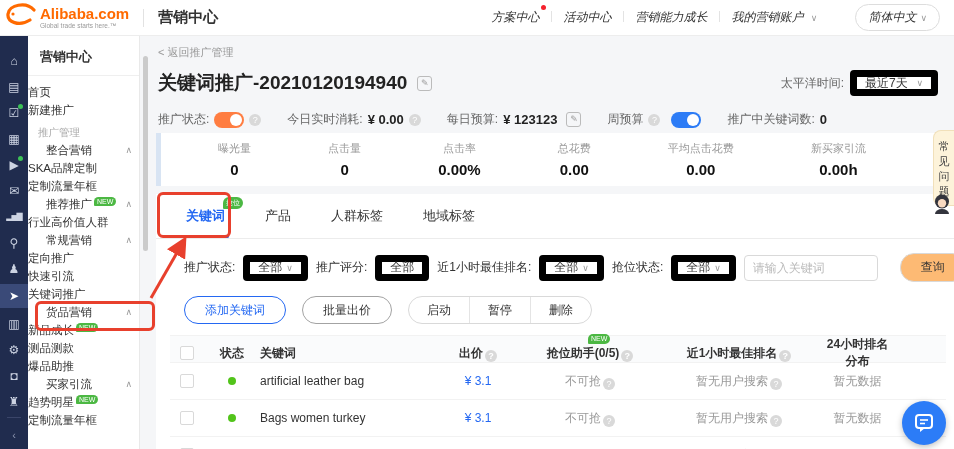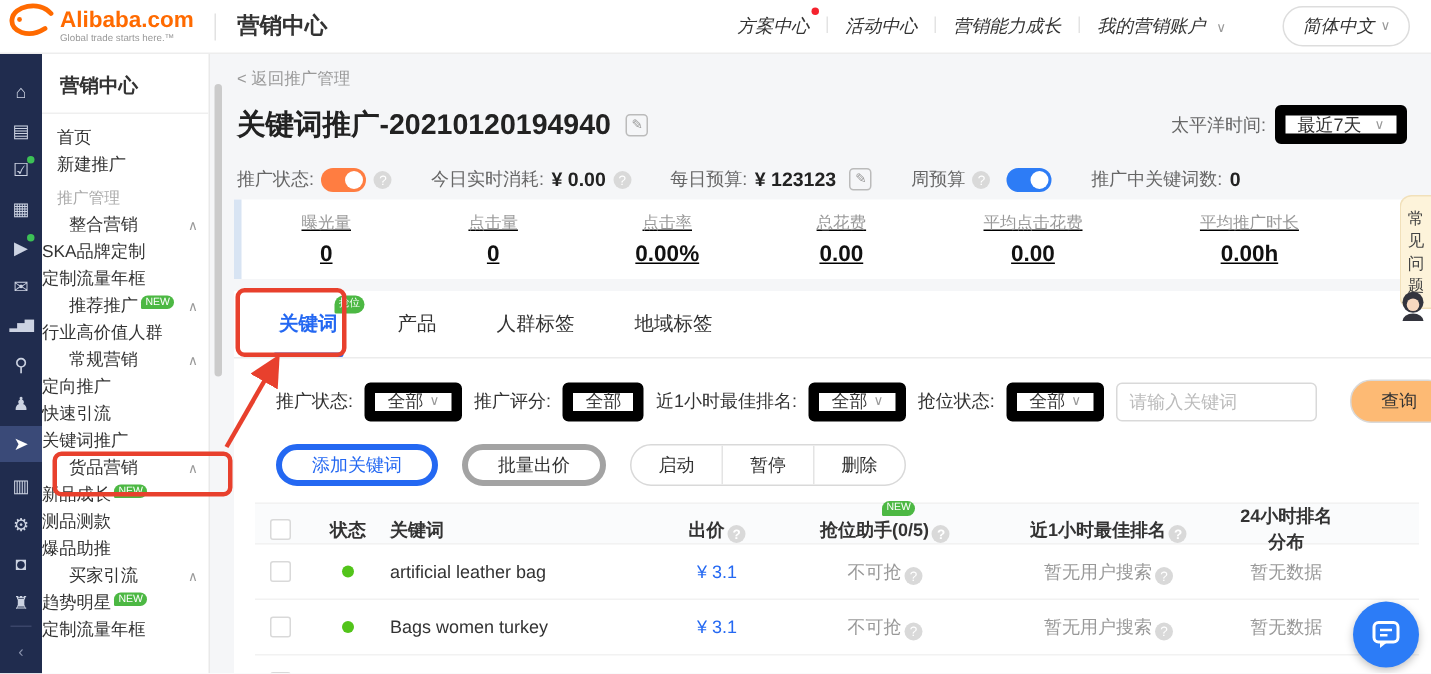--- a/index.html
+++ b/index.html
@@ -33,21 +33,21 @@
   .rail-ic.active { background:#3a4a78; color:#fff; height:24px; }
   .rail-ic .gdot { position:absolute; top:2px; right:5px; width:5px; height:5px; border-radius:50%; background:#3cc156; }
   .rail-ic.bars { font-size:8px; letter-spacing:-1px; }
   .rail-collapse { position:absolute; bottom:8px; left:0; width:28px; text-align:center; color:#8a93ad; font-size:11px; }
   .rail-collapse::before { content:""; position:absolute; top:-12px; left:7px; width:14px; height:1px; background:#3a4569; }
 
   
   .sidebar { width:112px; background:#fff; border-right:1px solid #e9e9e9; flex:none; overflow:hidden; font-size:11.5px; }
   .side-title { font-size:13px; font-weight:bold; color:#333; padding:12px 0 9px 12px; border-bottom:1px solid #efefef; margin:0 0 7px 0; }
   .s-item { height:18px; line-height:18px; color:#333; white-space:nowrap; position:relative; }
-  .t-item { padding-left:10px; }
+  .t-item { }
   .t-section { padding-left:10px; color:#aaa; font-size:10.5px; margin-top:4px; }
   .t-group { padding-left:18px; }
   .t-sub { }
   .s-item .chev-up { position:absolute; right:7px; top:0; }
   .badge-new { display:inline-block; background:#4cb843; color:#fff; font-size:7px; line-height:9px; padding:0 3px; border-radius:5px 5px 5px 1px; margin-left:2px; vertical-align:4px; }
 
   
   .main { flex:1; position:relative; background:#f5f6f8; overflow:hidden; }
   .scroll-thumb { position:absolute; left:3px; top:20px; width:5px; height:195px; background:#cbcbcb; border-radius:3px; z-index:4; }
   .breadcrumb { padding:9px 0 0 18px; font-size:11px; color:#999; }
@@ -62,21 +62,21 @@
   .status-row { display:flex; align-items:center; padding:15px 0 0 18px; font-size:12px; color:#666; }
   .st-grp { display:flex; align-items:center; gap:5px; margin-right:26px; white-space:nowrap; }
   .st-val { color:#222; font-weight:bold; font-size:13px; }
   .toggle { width:30px; height:16px; border-radius:9px; position:relative; display:inline-block; }
   .toggle::after { content:""; position:absolute; width:12px; height:12px; background:#fff; border-radius:50%; top:2px; right:2px; }
   .toggle.orange { background:#ff7d41; }
   .toggle.blue { background:#2d7cf6; }
   .help { display:inline-block; width:12px; height:12px; border-radius:50%; background:#d9d9d9; color:#fff; font-size:9px; line-height:12px; text-align:center; flex:none; }
   .help::after { content:"?"; }
 
-  .stats-band { position:absolute; left:16px; right:8px; top:97px; height:53px; background:#fff; display:flex; align-items:center; justify-content:space-between; padding:0 80px 0 45px;text-decoration:underline; }
+  .stats-band { position:absolute; left:16px; right:8px; top:97px; height:53px; background:#fff; display:flex; align-items:center; justify-content:space-between; padding:0 80px 0 62px; }
   .stats-band::before { content:""; position:absolute; left:0; top:0; bottom:0; width:5px; background:#d8e4f3; }
   .stat { text-align:center; }
   .stat .lb { font-size:11px; color:#999; }
   .stat .vl { font-size:15px; font-weight:bold; color:#111; margin-top:5px; }
 
   
   .card { position:absolute; left:16px; right:0; top:158px; bottom:0; background:#fff; }
   .tabs-row { display:flex; align-items:flex-end; gap:36px; padding:0 0 0 28px; height:45px; border-bottom:1px solid #ececec; }
   .tab { position:relative; font-size:13px; color:#333; padding:0 2px 13px 2px; }
   .tab.active { color:#2468f2; font-weight:bold; }
@@ -84,21 +84,21 @@
   .mini-badge { position:absolute; top:-10px; right:-16px; background:#4cb843; color:#fff; font-size:7px; line-height:10px; padding:1px 3px; border-radius:6px 6px 6px 1px; font-weight:normal; }
 
   .filter-row { display:flex; align-items:center; gap:8px; padding:14px 10px 0 28px; font-size:12px; color:#333; white-space:nowrap; }
   .f-input { width:128px; }
   .kw-input { width:134px; height:26px; border:1px solid #d9d9d9; border-radius:4px; padding:0 8px; font-size:12px; color:#333; font-family:inherit; }
   .kw-input::placeholder { color:#bbb; }
   .btn-query { border:1px solid #d9d9d9; background:#fdba74; border-radius:14px; padding:5px 20px; font-size:12px; color:#333; margin-left:14px; }
   .link-clear { color:#2468f2; font-size:12px; margin-left:6px; }
 
   .actions-row { display:flex; align-items:center; gap:16px; padding:14px 0 0 28px; }
-  .pill { border:4px solid #a3a3a3; background:#fff; border-radius:14px; height:28px; padding:0 20px; font-size:12px; color:#333; display:flex; align-items:center; }
+  .pill { border:1px solid #a3a3a3; background:#fff; border-radius:14px; height:28px; padding:0 20px; font-size:12px; color:#333; display:flex; align-items:center; }
   .pill.primary { border-color:#2468f2; color:#2468f2; }
   .pill-group { display:flex; border:1px solid #d9d9d9; border-radius:14px; height:28px; overflow:hidden; }
   .pill-group span { padding:0 18px; font-size:12px; color:#333; display:flex; align-items:center; }
   .pill-group span:not(:first-child) { border-left:1px solid #e4e4e4; }
 
   .table { margin:11px 8px 0 14px; }
   .tr { display:grid; grid-template-columns:34px 56px 170px 96px 128px 170px 1fr; align-items:center; }
   .thead { background:#fafbfc; height:28px; font-size:12px; color:#333; font-weight:bold; border-top:1px solid #f2f2f2; border-bottom:1px solid #f2f2f2; }
   .tbody-row { height:37px; border-bottom:1px solid #f2f2f2; font-size:12px; }
   .cell { text-align:center; position:relative; }
@@ -422,21 +422,21 @@
             <div class="lb">总花费</div>
             <div class="vl">0.00</div>
           </div>
 
           <div class="stat">
             <div class="lb">平均点击花费</div>
             <div class="vl">0.00</div>
           </div>
 
           <div class="stat">
-            <div class="lb">平均推广时长</div>
+            <div class="lb">新买家引流</div>
             <div class="vl">0.00h</div>
           </div>
 
       </div>
 
       <div class="card">
         <div class="tabs-row">
 
             <span class="tab active">
               <span>关键词</span>

